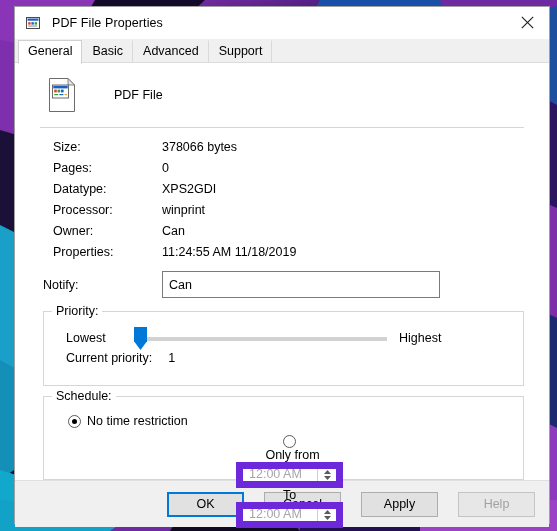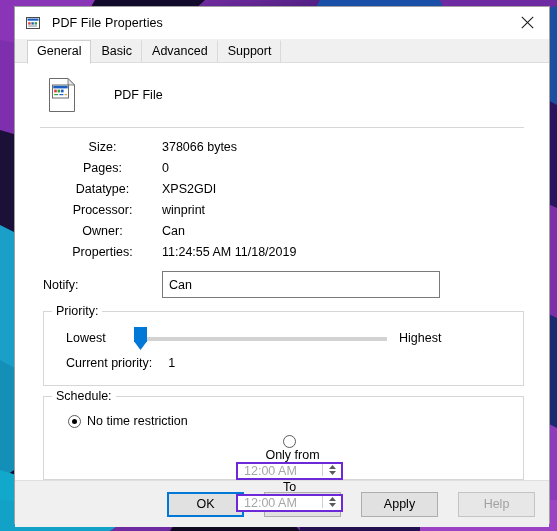--- a/index.html
+++ b/index.html
@@ -55,21 +55,21 @@
     display: flex; align-items: center; justify-content: center;
     cursor: default;
   }
   .close-btn svg { display: block; }
 
   
   .tabstrip {
     height: 24px;
     display: flex;
     align-items: flex-end;
-    padding-left: 12px;
+    padding-left: 3px;
     background: #f0f0f0;
     position: relative;
     flex: 0 0 auto;
   }
   .tabstrip::after {
     content: "";
     position: absolute;
     left: 0; right: 0; bottom: 0;
     height: 1px;
     background: #dcdcdc;
@@ -122,24 +122,23 @@
 
   
   .props { margin: 12px 0 0 0; }
   .prop-row {
     display: flex;
     align-items: baseline;
     height: 21px;
   }
   .prop-label {
     width: 147px;
-    padding-left: 28px;
-    font-size: 12.5px;
-    color: #000;
-    text-align: center;
+    padding-left: 38px;
+    font-size: 12.5px;
+    color: #000;
   }
   .prop-value {
     font-size: 12.5px;
     color: #000;
   }
 
   .notify-row {
     display: flex;
     align-items: center;
     height: 33px;
@@ -206,21 +205,21 @@
     left: 2px; top: 0px;
     width: 13px; height: 23px;
     background: #0078d7;
     clip-path: polygon(0 0, 100% 0, 100% 62%, 50% 100%, 0 62%);
   }
   .cur-prio {
     padding-left: 10px;
     font-size: 12.5px;
     height: 24px;
     display: flex;
-    align-items: center;
+    align-items: flex-start;
   }
   .cur-prio-val { margin-left: 16px; }
 
   
   .sched-row {
     display: flex;
     align-items: center;
     padding-left: 12px;
     height: 22px;
   }
@@ -249,24 +248,24 @@
     background: #000;
   }
   .radio-label {
     font-size: 12.5px;
     margin-left: 6px;
     color: #000;
     white-space: nowrap;
   }
   .spinbox {
     width: 107px; height: 26px;
-    border: 2px solid #6d28d9;
+    border: 7px solid #6d28d9;
     background: #fff;
     display: flex;
-    align-items: flex-start;
+    align-items: flex-end;
   }
   .spin-text {
     flex: 1 1 auto;
     font-size: 12.5px;
     color: #a6a6a6;
     display: flex;
     align-items: center;
     padding-left: 6px;
     user-select: none;
   }

